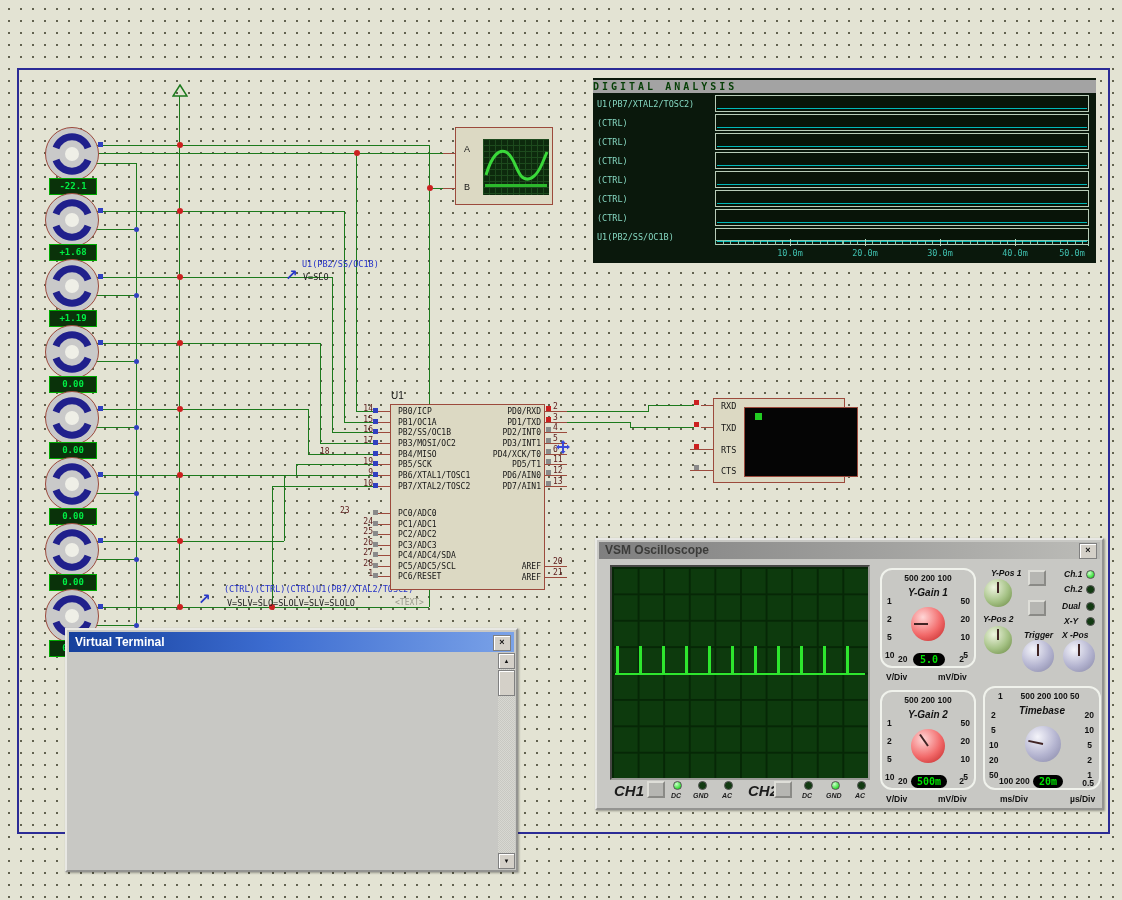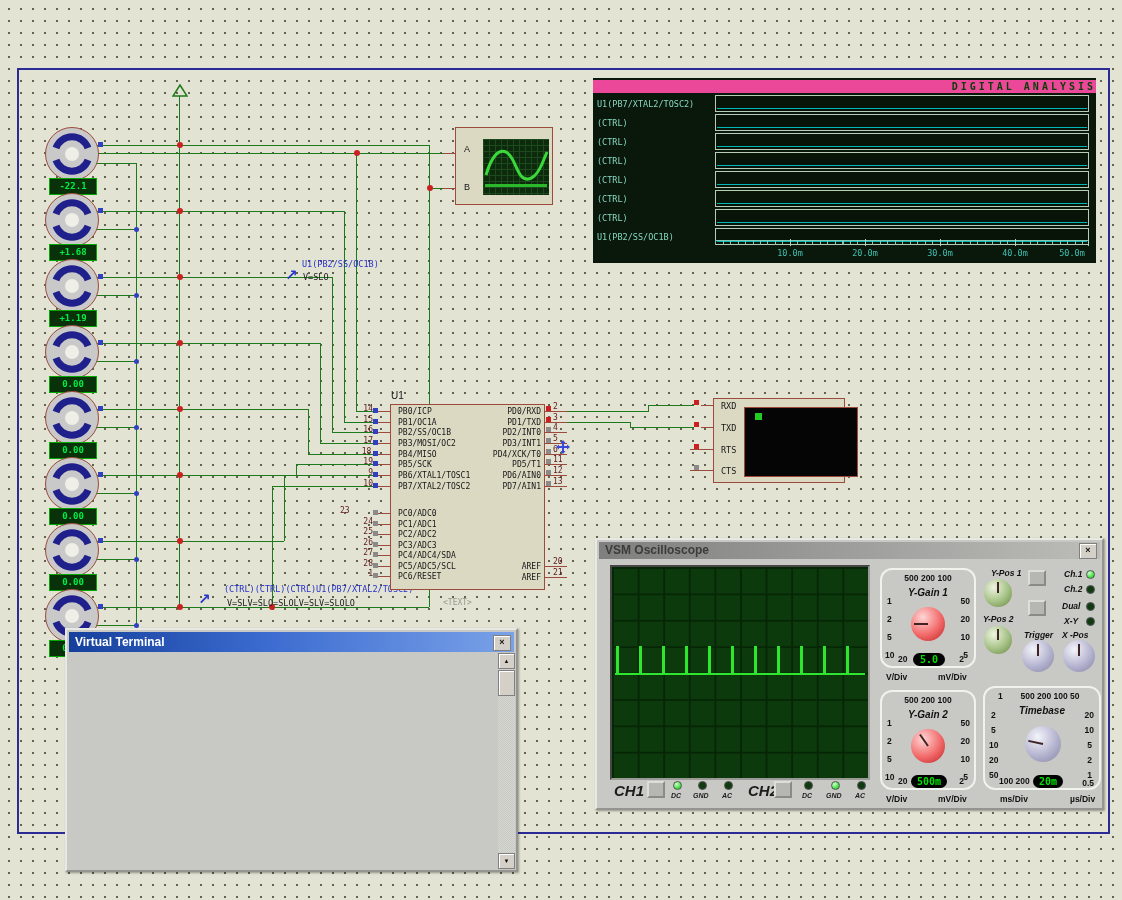--- a/index.html
+++ b/index.html
@@ -25,42 +25,42 @@
   .enc svg{position:absolute;left:0;top:0;}
   .enc .hole{position:absolute;left:20px;top:20px;width:14px;height:14px;border-radius:50%;background:#efefe7;}
   .badge{position:absolute;width:46px;height:15px;background:#0a320a;border:1px solid #00aa00;
     color:#00ee44;font:bold 9px "DejaVu Sans Mono",monospace;text-align:center;line-height:15px;}
   
   .chip{position:absolute;left:390px;top:404px;width:155px;height:186px;background:#dcd9c3;
     border:1px solid #9c4a3c;box-sizing:border-box;}
   .chip-ref{position:absolute;left:391px;top:390px;font:10px "Liberation Sans",sans-serif;color:#151515;}
   .pin-name{position:absolute;font:8px "DejaVu Sans Mono",monospace;color:#151515;white-space:nowrap;}
   .pin-num{position:absolute;font:8px "DejaVu Sans Mono",monospace;color:#5a1818;white-space:nowrap;}
-  .placeholder{position:absolute;font:8px "DejaVu Sans Mono",monospace;color:#9a9a8c;margin-left:48px;}
+  .placeholder{position:absolute;font:8px "DejaVu Sans Mono",monospace;color:#9a9a8c;}
   
   .probe-arrow{position:absolute;color:#2838c8;font:bold 15px "DejaVu Sans",sans-serif;}
   .lbl-blue{position:absolute;font:8.5px "DejaVu Sans Mono",monospace;color:#2430c8;white-space:nowrap;}
   .lbl-black{position:absolute;font:8.5px "DejaVu Sans Mono",monospace;color:#202020;white-space:nowrap;}
   
   .graphbox{position:absolute;left:455px;top:127px;width:98px;height:78px;background:#dcd9c3;
     border:1px solid #9c4a3c;box-sizing:border-box;}
   .graphbox .screen{position:absolute;left:27px;top:11px;width:66px;height:56px;background:#0d2a0d;
     background-image:linear-gradient(to right,#1d4a1d 1px,transparent 1px),linear-gradient(to bottom,#1d4a1d 1px,transparent 1px);
     background-size:6px 6px;}
   .graph-pin{position:absolute;font:9px "Liberation Sans",sans-serif;color:#151515;}
   
   .serialbox{position:absolute;left:713px;top:398px;width:132px;height:85px;background:#dcd9c3;
     border:1px solid #9c4a3c;box-sizing:border-box;}
   .serialbox .screen{position:absolute;left:14px;top:8px;width:112px;height:68px;background:#050505;border:1px solid #9c4a3c;}
   .serial-pin{position:absolute;font:8.5px "DejaVu Sans Mono",monospace;color:#151515;}
   .cursor-block{position:absolute;width:7px;height:7px;background:#22cc22;}
   
   .da{position:absolute;left:593px;top:78px;width:503px;height:185px;background:#0a180c;}
-  .da-title{position:absolute;left:0;top:2px;width:100%;height:13px;background:#ec4899;
-    color:#063f06;font:bold 10px "DejaVu Sans Mono",monospace;letter-spacing:3px;text-align:right;line-height:13px;}
+  .da-title{position:absolute;left:0;top:2px;width:100%;height:13px;background:#a3a3a3;
+    color:#063f06;font:bold 10px "DejaVu Sans Mono",monospace;letter-spacing:3px;text-align:left;line-height:13px;}
   .da-label{position:absolute;left:4px;font:8.5px "DejaVu Sans Mono",monospace;color:#86d8c2;white-space:nowrap;}
   .da-box{position:absolute;left:122px;width:374px;height:17px;border:1px solid #b8ccb8;background:#081408;box-sizing:border-box;}
   .da-trace{position:absolute;left:1px;right:1px;bottom:2px;height:1px;background:#00b8b8;}
   .da-axis{position:absolute;left:122px;top:162px;width:374px;height:1px;background:#88c8b0;}
   .da-minors{position:absolute;left:122px;top:163px;width:374px;height:4px;
     background-image:repeating-linear-gradient(90deg,#88c8b0 0 1px,transparent 1px 7.5px);}
   .da-major{position:absolute;width:1px;height:7px;top:161px;background:#a8d8c0;}
   .da-tick-label{position:absolute;top:170px;width:44px;text-align:center;
     font:8.5px "DejaVu Sans Mono",monospace;color:#40c0b0;}
   
@@ -320,21 +320,21 @@
       <span class="pin-name" style="left:398px;top:418px">PB1/OC1A</span>
     <div class="stub" style="left:376px;top:432px;width:14px;height:1px"></div>
       <span class="pin-num" style="left:340px;top:425px;width:33px;text-align:right">16</span>
       <i class="psq sq-blue" style="left:373px;top:429px"></i>
       <span class="pin-name" style="left:398px;top:428px">PB2/SS/OC1B</span>
     <div class="stub" style="left:376px;top:443px;width:14px;height:1px"></div>
       <span class="pin-num" style="left:340px;top:436px;width:33px;text-align:right">17</span>
       <i class="psq sq-blue" style="left:373px;top:440px"></i>
       <span class="pin-name" style="left:398px;top:439px">PB3/MOSI/OC2</span>
     <div class="stub" style="left:376px;top:454px;width:14px;height:1px"></div>
-      <span class="pin-num" style="left:350px;top:447px;width:33px;text-align:center">18</span>
+      <span class="pin-num" style="left:320px;top:447px;width:33px;text-align:left">18</span>
       <i class="psq sq-blue" style="left:373px;top:451px"></i>
       <span class="pin-name" style="left:398px;top:450px">PB4/MISO</span>
     <div class="stub" style="left:376px;top:464px;width:14px;height:1px"></div>
       <span class="pin-num" style="left:340px;top:457px;width:33px;text-align:right">19</span>
       <i class="psq sq-blue" style="left:373px;top:461px"></i>
       <span class="pin-name" style="left:398px;top:460px">PB5/SCK</span>
     <div class="stub" style="left:376px;top:475px;width:14px;height:1px"></div>
       <span class="pin-num" style="left:340px;top:468px;width:33px;text-align:right">9</span>
       <i class="psq sq-blue" style="left:373px;top:472px"></i>
       <span class="pin-name" style="left:398px;top:471px">PB6/XTAL1/TOSC1</span>

